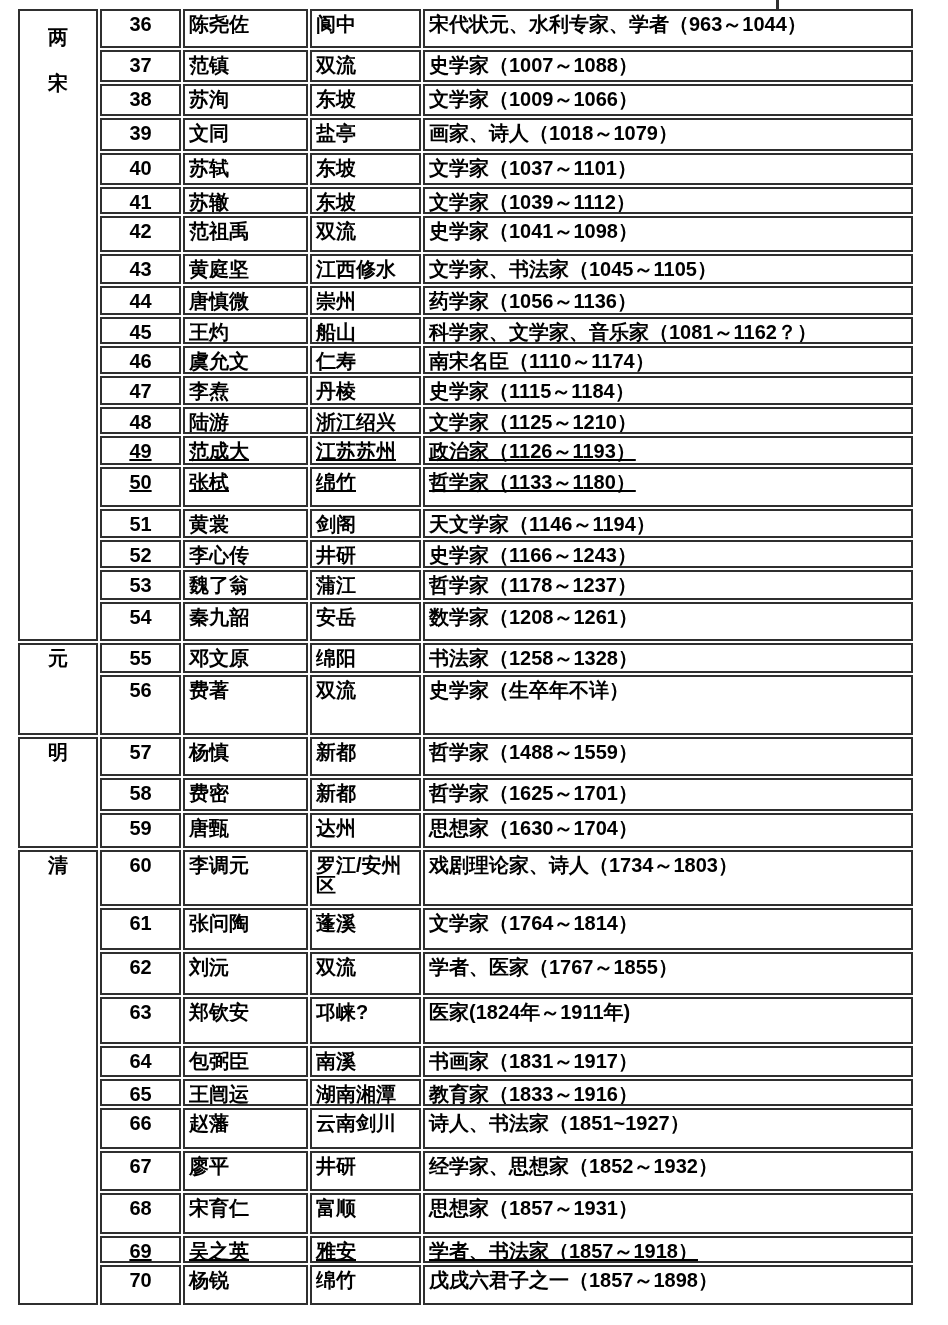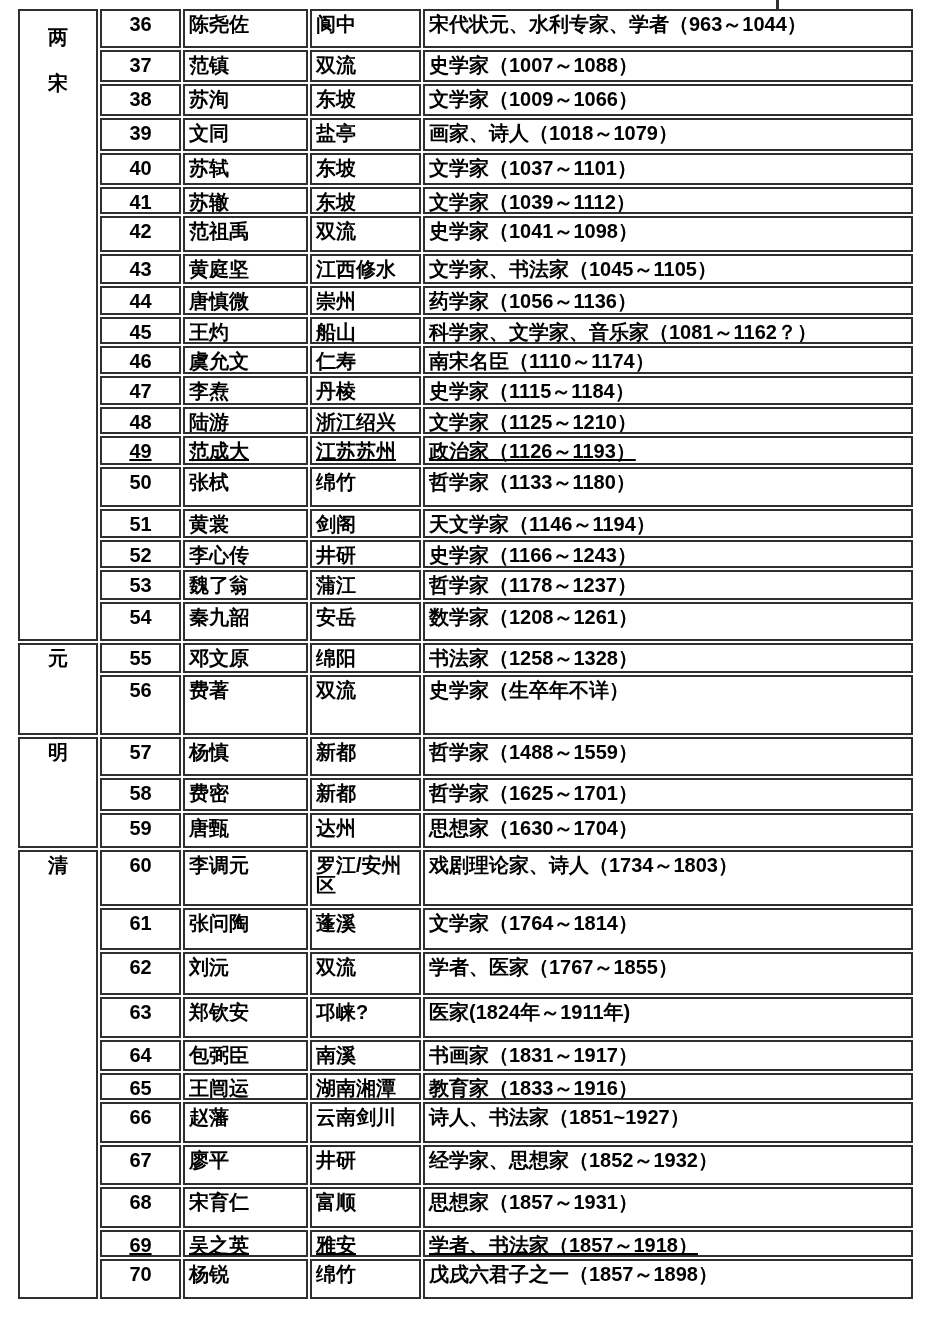--- a/index.html
+++ b/index.html
@@ -158,21 +158,21 @@
           <td class="name">陆游</td>
           <td class="place">浙江绍兴</td>
           <td class="desc">文学家（1125～1210）</td>
         </tr>
         <tr style="height: 29px; text-decoration: underline;">
           <td class="num">49</td>
           <td class="name">范成大</td>
           <td class="place">江苏苏州</td>
           <td class="desc">政治家（1126～1193）</td>
         </tr>
-        <tr style="height: 40px;">
+        <tr style="height: 40px; text-decoration: underline;">
           <td class="num">50</td>
           <td class="name">张栻</td>
           <td class="place">绵竹</td>
           <td class="desc">哲学家（1133～1180）</td>
         </tr>
         <tr style="height: 29px; margin-top: 22px;">
           <td class="num">51</td>
           <td class="name">黄裳</td>
           <td class="place">剑阁</td>
           <td class="desc">天文学家（1146～1194）</td>
@@ -245,21 +245,21 @@
           <td class="name">张问陶</td>
           <td class="place">蓬溪</td>
           <td class="desc">文学家（1764～1814）</td>
         </tr>
         <tr style="height: 43px;">
           <td class="num">62</td>
           <td class="name">刘沅</td>
           <td class="place">双流</td>
           <td class="desc">学者、医家（1767～1855）</td>
         </tr>
-        <tr style="height: 41px; margin-left: 12px;">
+        <tr style="height: 47px; margin-left: 12px;">
           <td class="num">63</td>
           <td class="name">郑钦安</td>
           <td class="place">邛崃?</td>
           <td class="desc">医家(1824年～1911年)</td>
         </tr>
         <tr style="height: 31px;">
           <td class="num">64</td>
           <td class="name">包弼臣</td>
           <td class="place">南溪</td>
           <td class="desc">书画家（1831～1917）</td>

